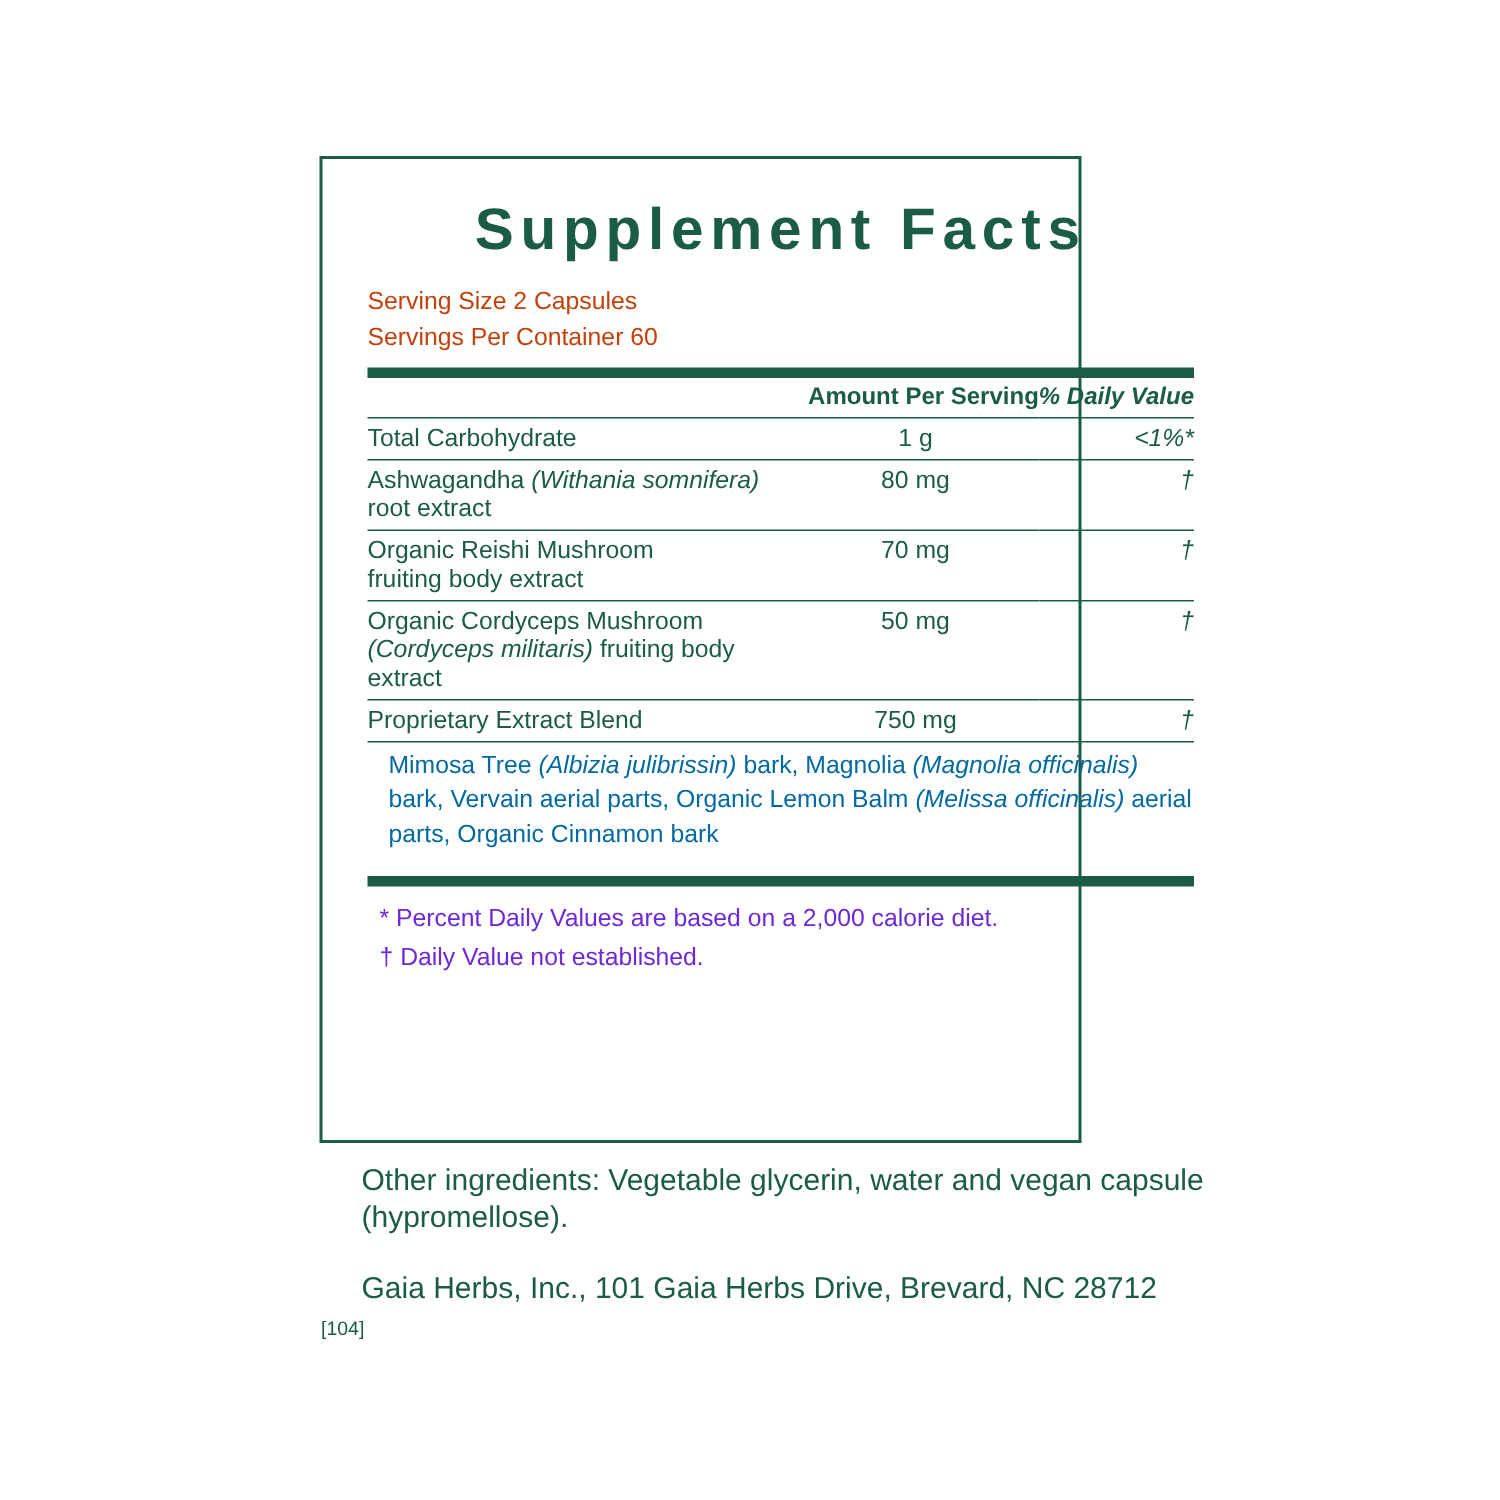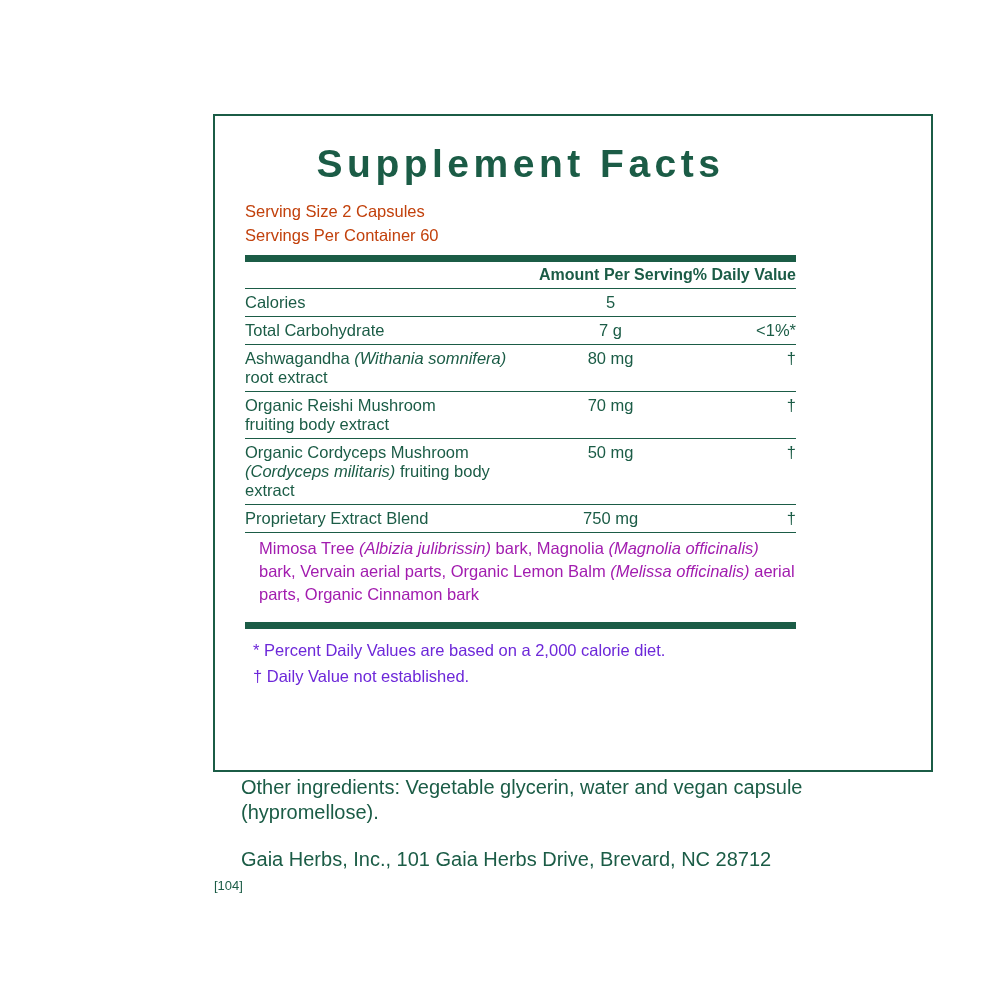--- a/index.html
+++ b/index.html
@@ -17,22 +17,22 @@
   }
   .page {
     position: absolute;
     left: 0; top: 0;
     width: 1000px;
     height: 1000px;
   }
   .panel {
     position: absolute;
     left: 213px;
-    top: 114px;
-    width: 720px;
+    top: 104px;
+    width: 508px;
     height: 658px;
     border: 2px solid #1b5c46;
     box-sizing: border-box;
   }
   .panel-inner {
     position: absolute;
     left: 30px;
     top: 12px;
     width: 551px;
   }
@@ -60,42 +60,42 @@
     border-collapse: collapse;
     font-size: 16.5px;
     color: #1b5c46;
   }
   table.facts td {
     vertical-align: top;
     padding: 4px 0 4px 0;
   }
   .col-name { text-align: left; width: 54%; }
   .col-amt  { text-align: center; width: 30%; white-space: nowrap; }
-  .col-dv   { text-align: right; width: 16%; white-space: nowrap; }
+  .col-dv   { text-align: right; width: 16%; white-space: nowrap; font-style: italic; }
 
   .hdr td {
     font-weight: 700;
     padding-bottom: 6px;
     padding-top: 6px;
     font-size: 16px;
   }
   .hdr .col-amt { text-align: right; }
   .hdr .col-dv { text-align: right; }
 
   .row-border td { border-top: 1.5px solid #1b5c46; }
   .row-tall td { padding-top: 7px; padding-bottom: 7px; }
 
   .italic { font-style: italic; }
 
   .blend-desc {
     font-size: 16.5px;
     line-height: 23px;
     padding: 4px 0 8px 14px;
     border-top: 1.5px solid #1b5c46;
-    color: #a21caf;
+    color: #0369a1;
   }
   .footnotes {
     font-size: 16.5px;
     line-height: 26px;
     padding-top: 8px;
     padding-left: 8px;
     color: #6d28d9;
   }
   .below {
     position: absolute;
@@ -131,29 +131,24 @@
       <div class="rule-thick"></div>
 
       <table class="facts">
         <tbody>
           <tr class="hdr">
             <td class="col-name"></td>
             <td class="col-amt">Amount Per Serving</td>
             <td class="col-dv">% Daily Value</td>
           </tr>
 
-          <tr class="row-border">
-            <td class="col-name">Calories</td>
-            <td class="col-amt">5</td>
-            <td class="col-dv"></td>
-          </tr>
 
           <tr class="row-border">
             <td class="col-name">Total Carbohydrate</td>
-            <td class="col-amt">7 g</td>
+            <td class="col-amt">1 g</td>
             <td class="col-dv">&lt;1%*</td>
           </tr>
 
           <tr class="row-border row-tall">
             <td class="col-name"><span>Ashwagandha </span><span class="italic">(Withania somnifera)</span><span> root extract</span></td>
             <td class="col-amt">80 mg</td>
             <td class="col-dv">†</td>
           </tr>
 
           <tr class="row-border row-tall">

